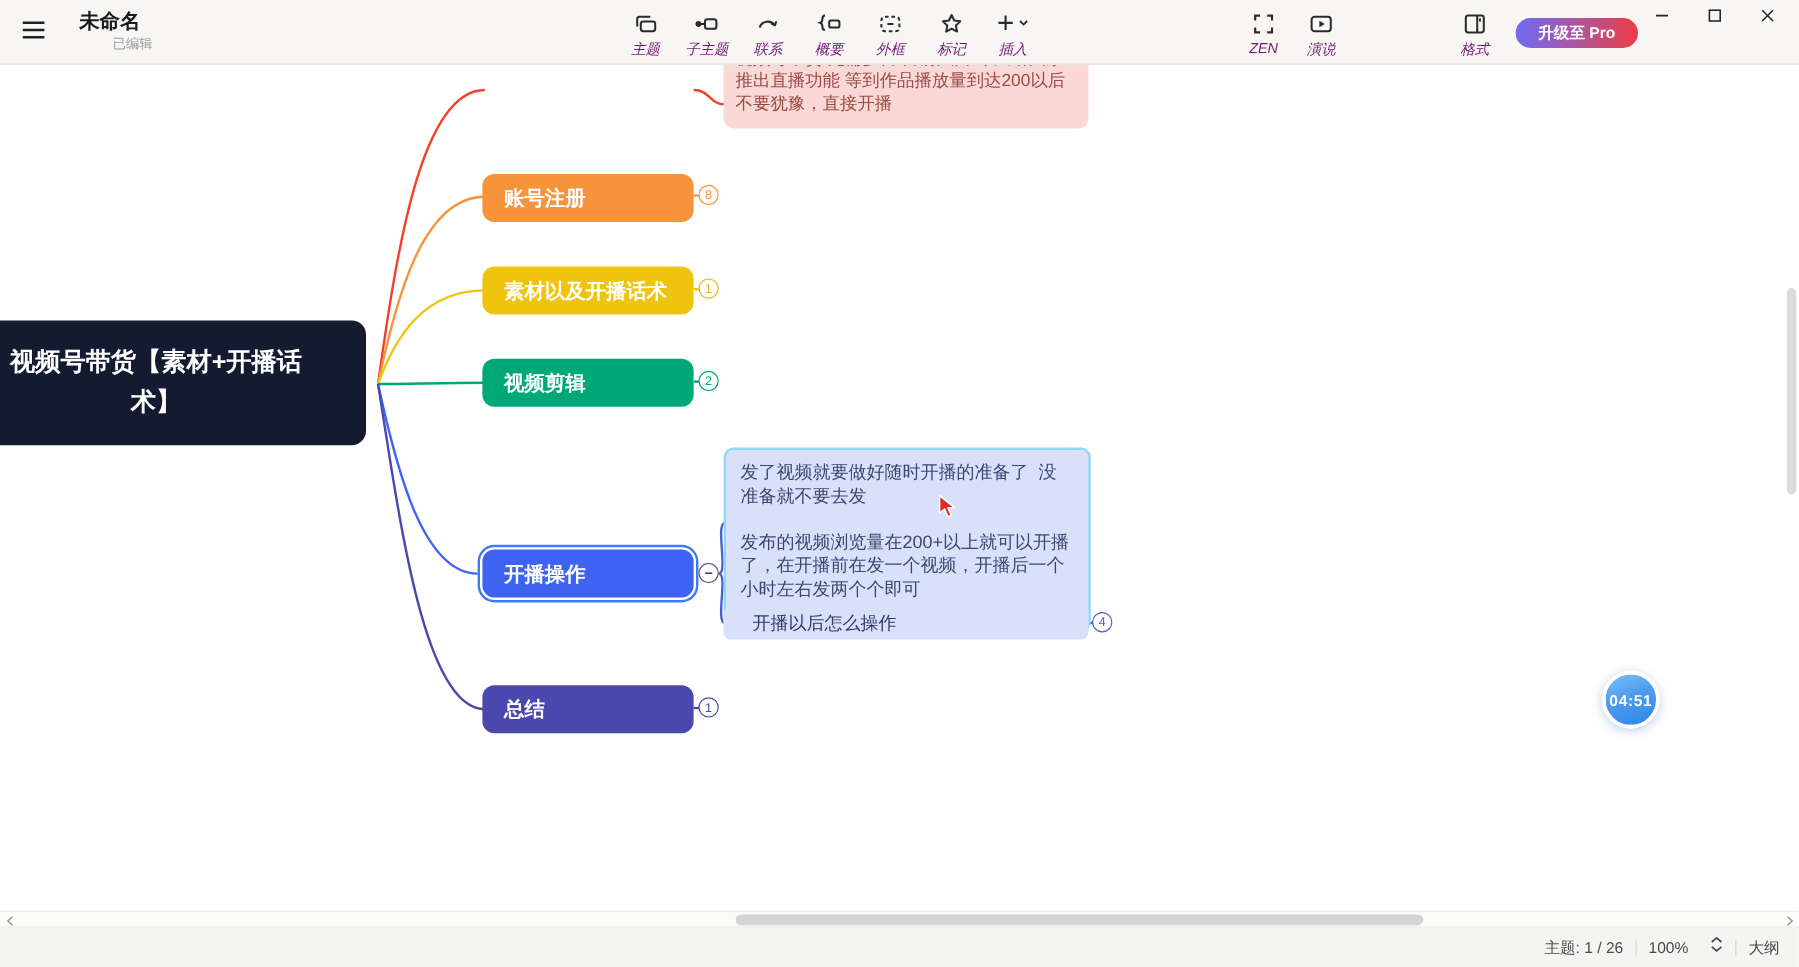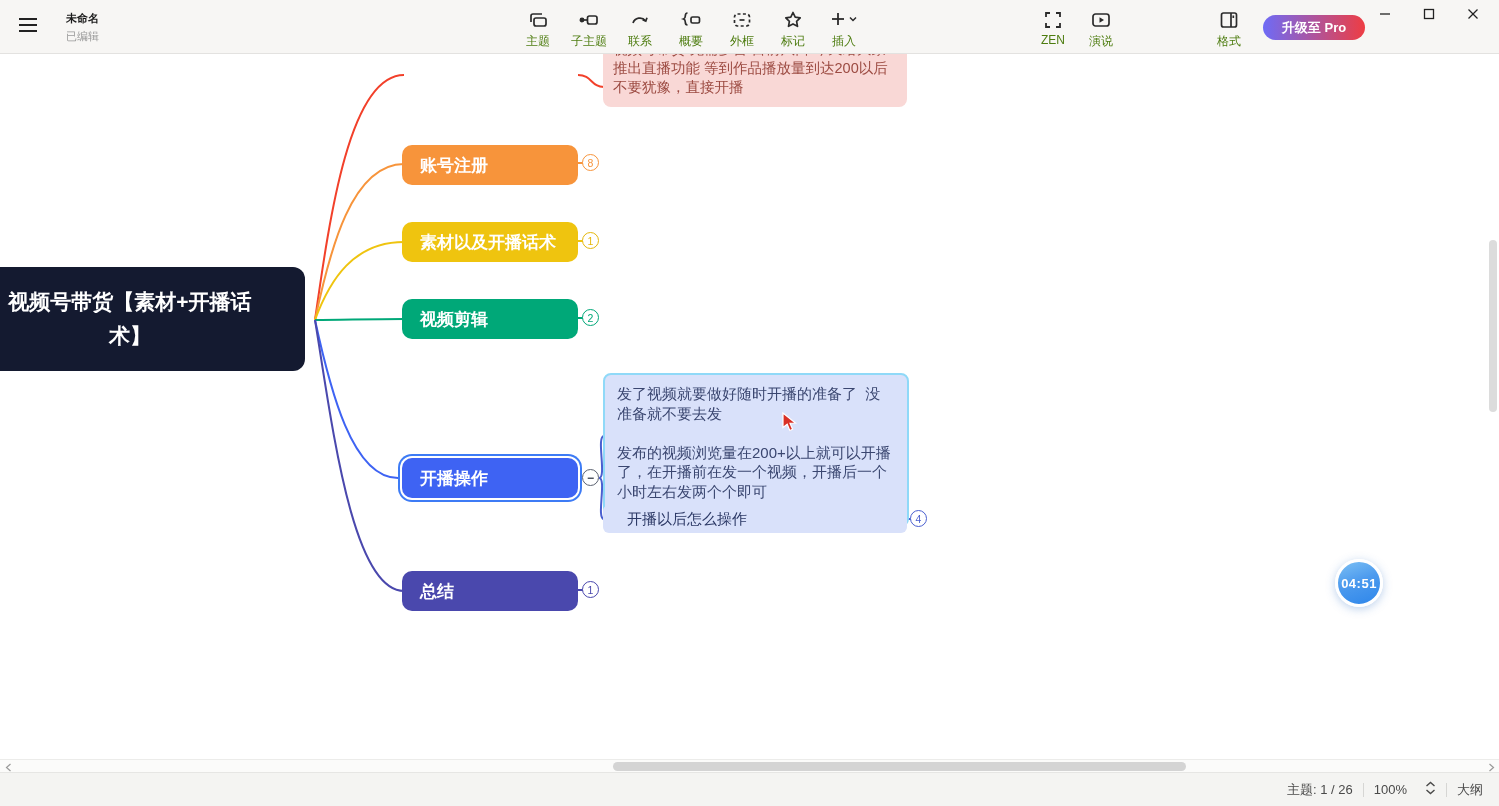--- a/index.html
+++ b/index.html
@@ -2,27 +2,27 @@
 <html><head>
 <meta charset="utf-8">
 <style>
   * { margin:0; padding:0; box-sizing:border-box; }
   html,body { width:1499px; height:806px; overflow:hidden; font-family:"Liberation Sans","DejaVu Sans",sans-serif; background:#fff; }
 
   
   .titlebar { position:absolute; left:0; top:0; width:1499px; height:54px; background:#F7F6F4; border-bottom:1px solid #E3E2E0; z-index:30; }
   .menu-btn { position:absolute; left:14px; top:14px; width:28px; height:26px; display:flex; align-items:center; justify-content:center; cursor:pointer; }
   .doc-info { position:absolute; left:66px; top:9px; }
-  .doc-title { font-size:11px; font-weight:bold; color:#1b1b1b; line-height:18px; }
-  .doc-status { font-size:11px; color:#9a9a9a; margin-top:2px; }
+  .doc-title { font-size:17px; font-weight:bold; color:#1b1b1b; line-height:18px; }
+  .doc-status { font-size:11px; color:#9a9a9a; margin-top:2px;margin-left:28px; }
 
   .tb-center { position:absolute; left:517px; top:5px; display:flex; gap:9px; }
   .tool-btn { min-width:42px; height:45px; display:flex; flex-direction:column; align-items:center; justify-content:flex-start; padding-top:3px; border-radius:5px; cursor:pointer; }
   .tool-btn svg { display:block; }
-  .tool-label { font-size:12px; color:#4d7c0f; margin-top:1px; white-space:nowrap; }
+  .tool-label { font-size:12px; color:#701a75; margin-top:1px; white-space:nowrap;font-style:italic; }
 
   .tb-zen { position:absolute; left:1032px; top:5px; display:flex; gap:6px;align-items:flex-end; }
   .tb-format { position:absolute; left:1208px; top:5px; }
   .upgrade-btn { position:absolute; left:1263px; top:15px; width:102px; height:25px; border:none; border-radius:13px;
     background:linear-gradient(90deg,#6E6BF6 0%,#EE3D43 100%); color:#fff; font-size:13px; font-weight:bold; cursor:pointer;
     font-family:"Liberation Sans",sans-serif; }
   .win-controls { position:absolute; right:4px; top:0; display:flex; }
   .win-btn { width:44px; height:30px; display:flex; align-items:center; justify-content:center; cursor:pointer; }
 
   

